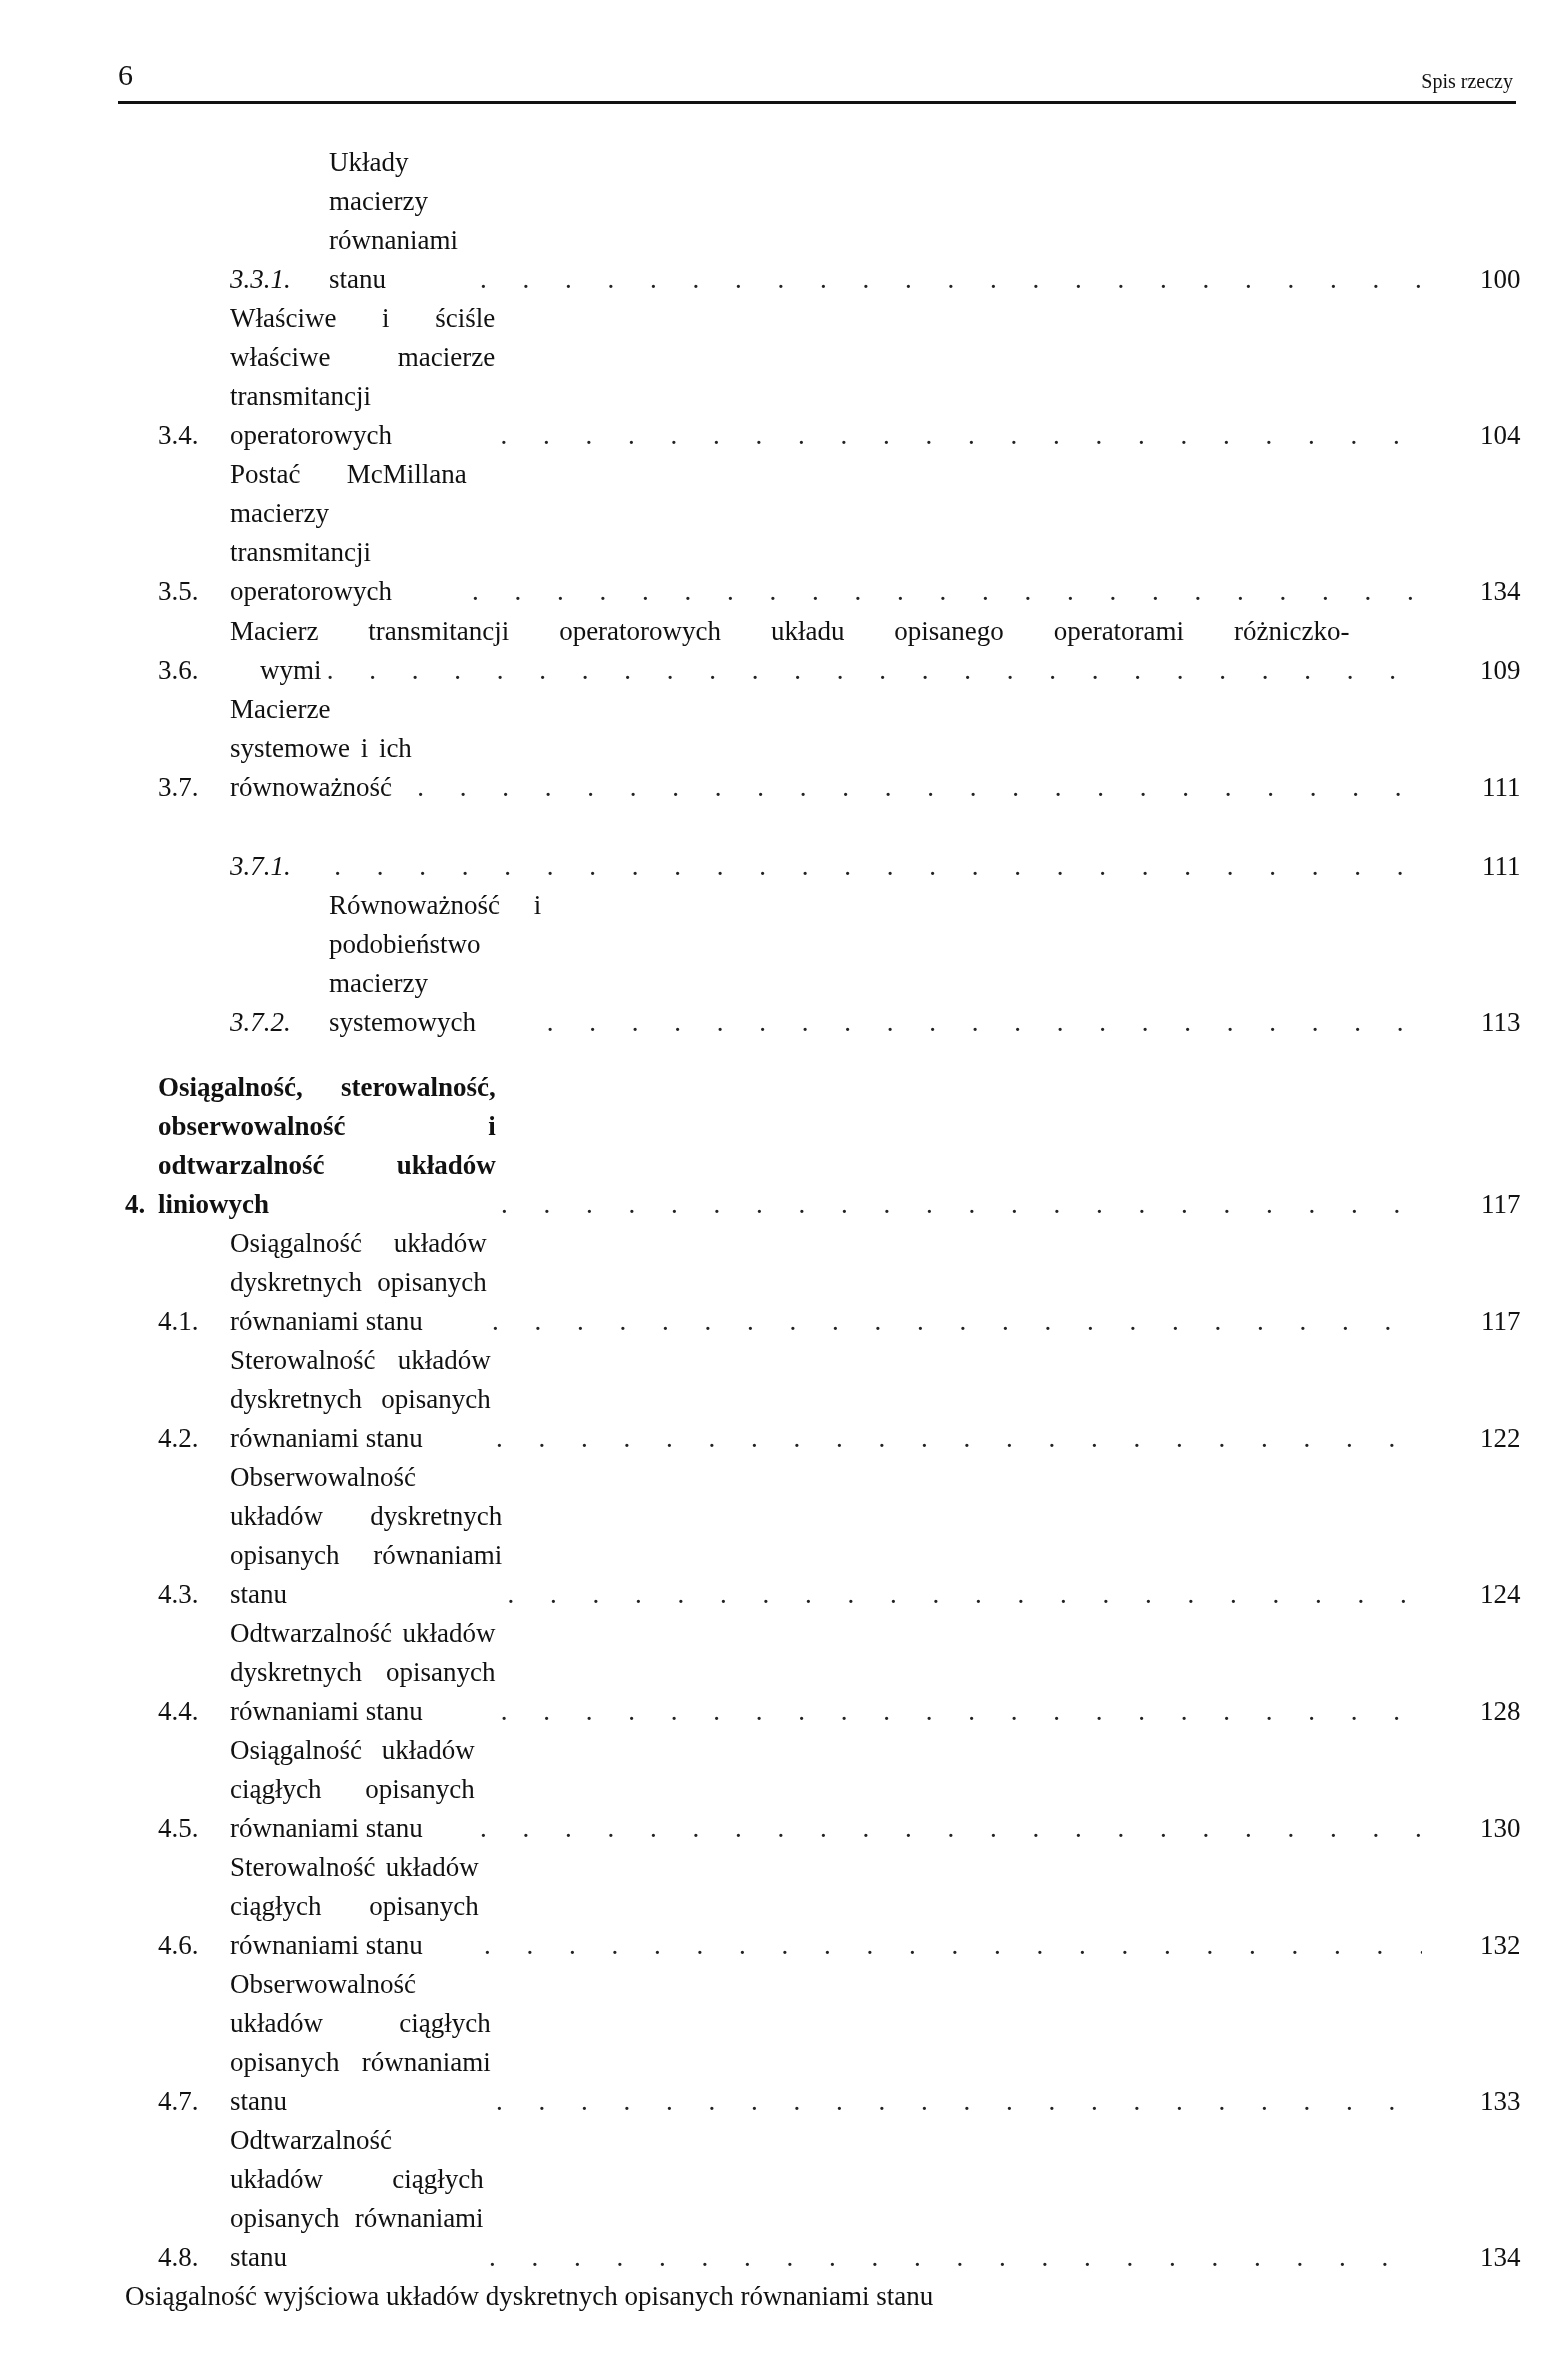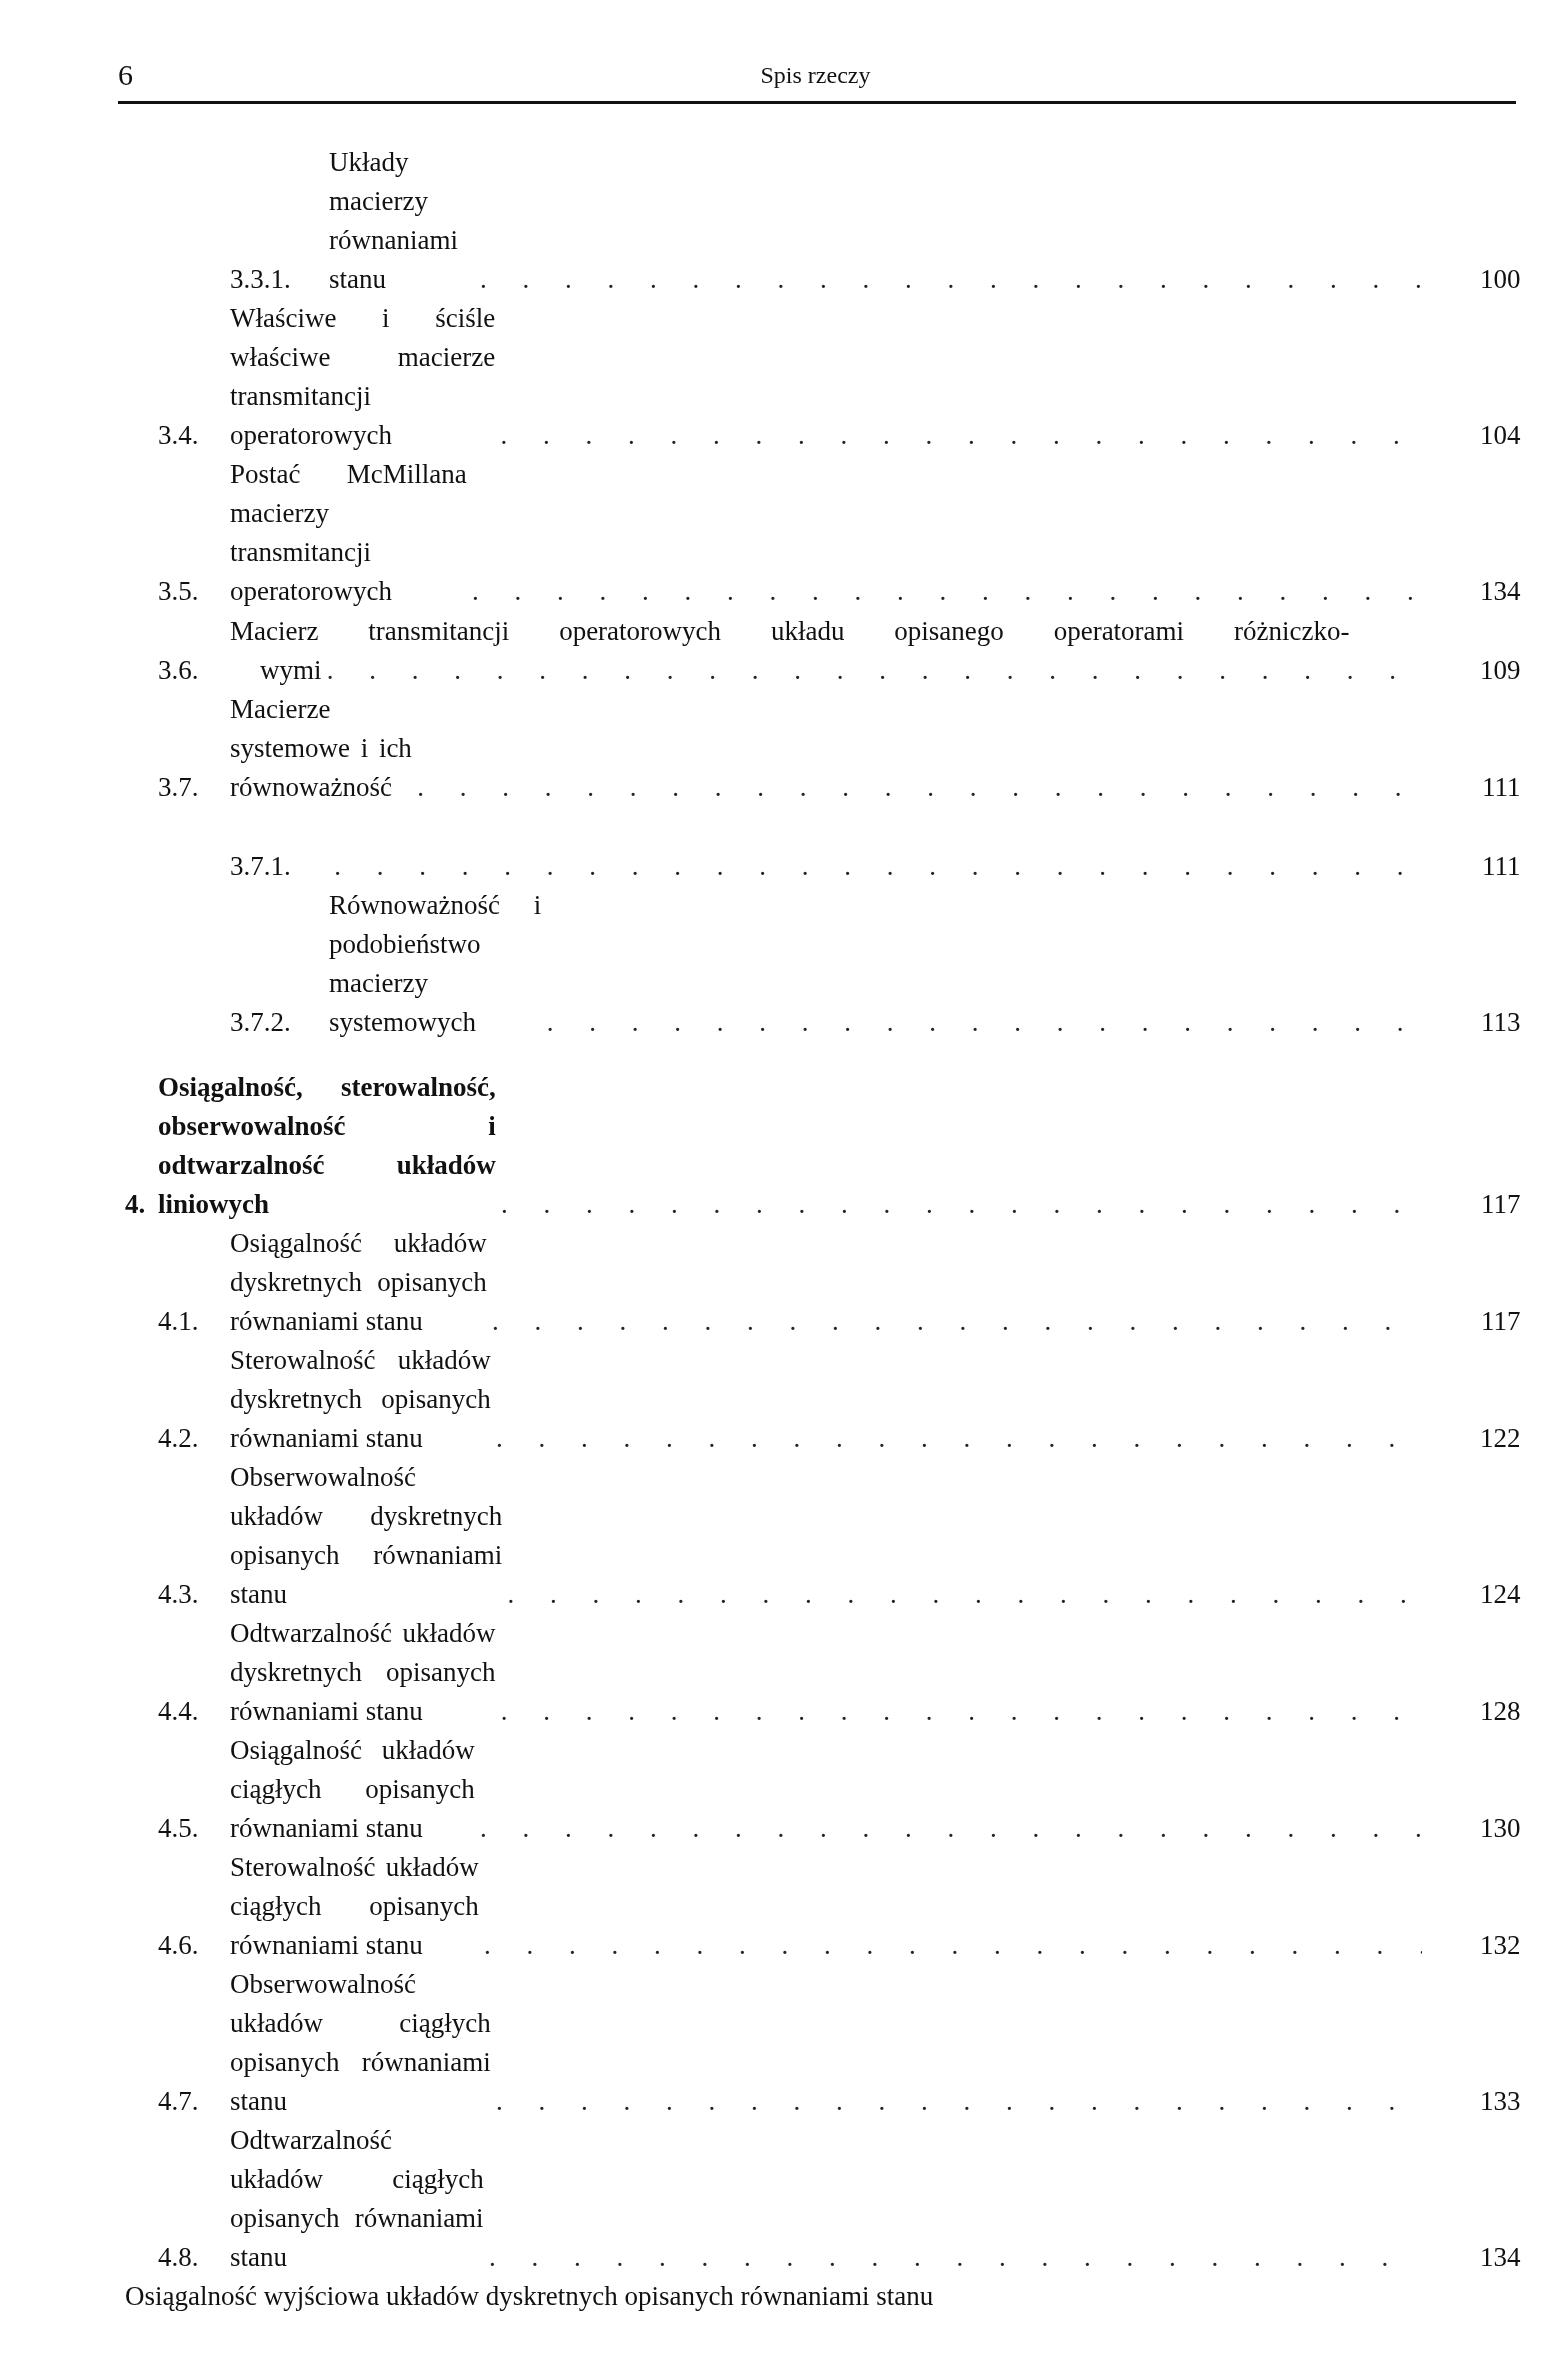--- a/index.html
+++ b/index.html
@@ -4,21 +4,21 @@
 <style>
   html, body { margin: 0; padding: 0; background: #ffffff; }
   body {
     width: 1567px; height: 2354px; position: relative; overflow: hidden;
     font-family: "Liberation Serif", "DejaVu Serif", serif; color: #111;
   }
   .page-header {
     position: absolute; left: 118px; top: 58px; width: 1395px; height: 43px;
   }
   .page-number { position: absolute; left: 0; top: 0; font-size: 30px; }
-  .running-title { position: absolute; left: 0; right: 0; top: 4px; text-align: center; font-size: 24px; }
+  .running-title { position: absolute; left: 0; right: 0; top: 12px; text-align: right; font-size: 20px; }
   .header-rule {
     position: absolute; left: 118px; top: 101px; width: 1398px; height: 3.3px; background: #111;
   }
   .toc {
     position: absolute; left: 125px; top: 143px; width: 1402px;
   }
   .entry {
     position: relative; display: flex; align-items: flex-end;
     font-size: 27px; line-height: 39px; min-height: 39px;
   }
@@ -27,21 +27,21 @@
   .entry .text { white-space: normal; text-align: justify; }
   .entry .dots {
     flex: 1 1 auto; overflow: hidden; white-space: nowrap; letter-spacing: 14.5px;
     color: #222; padding-left: 5.3px; min-width: 26px; margin-right: 26px;
   }
   .entry .page { flex: 0 0 72px; text-align: right; padding-right: 6.6px; margin-top: 40px; }
   .lvl0 .num { width: 33px; font-weight: bold; }
   .lvl0 .text { font-weight: bold; }
   .lvl0.chapter { margin-top: 26px; }
   .lvl1 .num { padding-left: 33px; width: 72px; }
-  .lvl2 .num { padding-left: 105px; width: 99px; }
+  .lvl2 .num { padding-left: 105px; width: 99px; font-style: italic; }
   .multiline .body { flex-direction: column; align-items: stretch; }
   .multiline .line1 { display: block; text-align: justify; text-align-last: justify; padding-right: 99px; }
   .multiline .line2 { display: flex; align-items: flex-end; margin-left: 30px; }
   .multiline .line2 .dots { margin-right: 26px; }
 </style>
 </head>
 <body>
 
 <header class="page-header">
   <span class="page-number">6</span>

